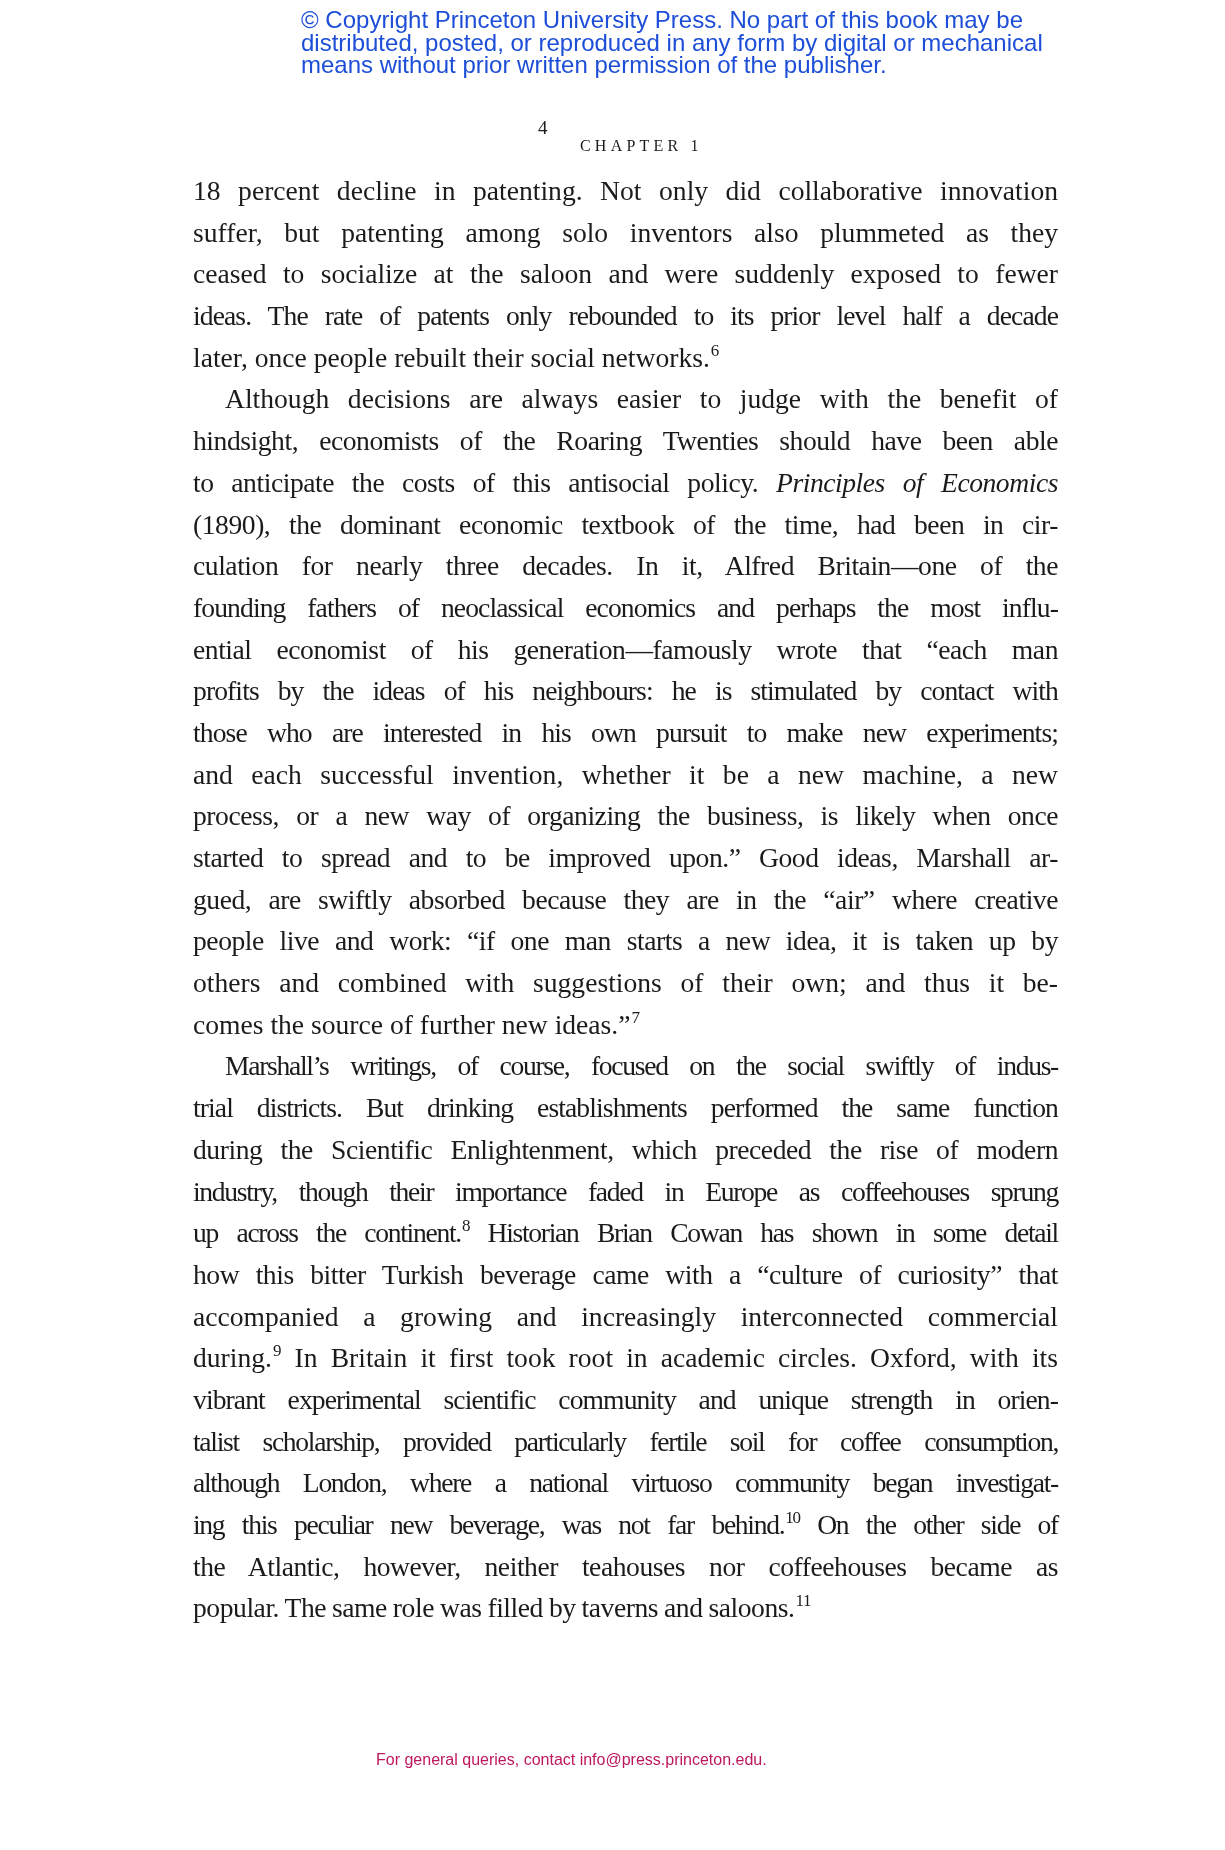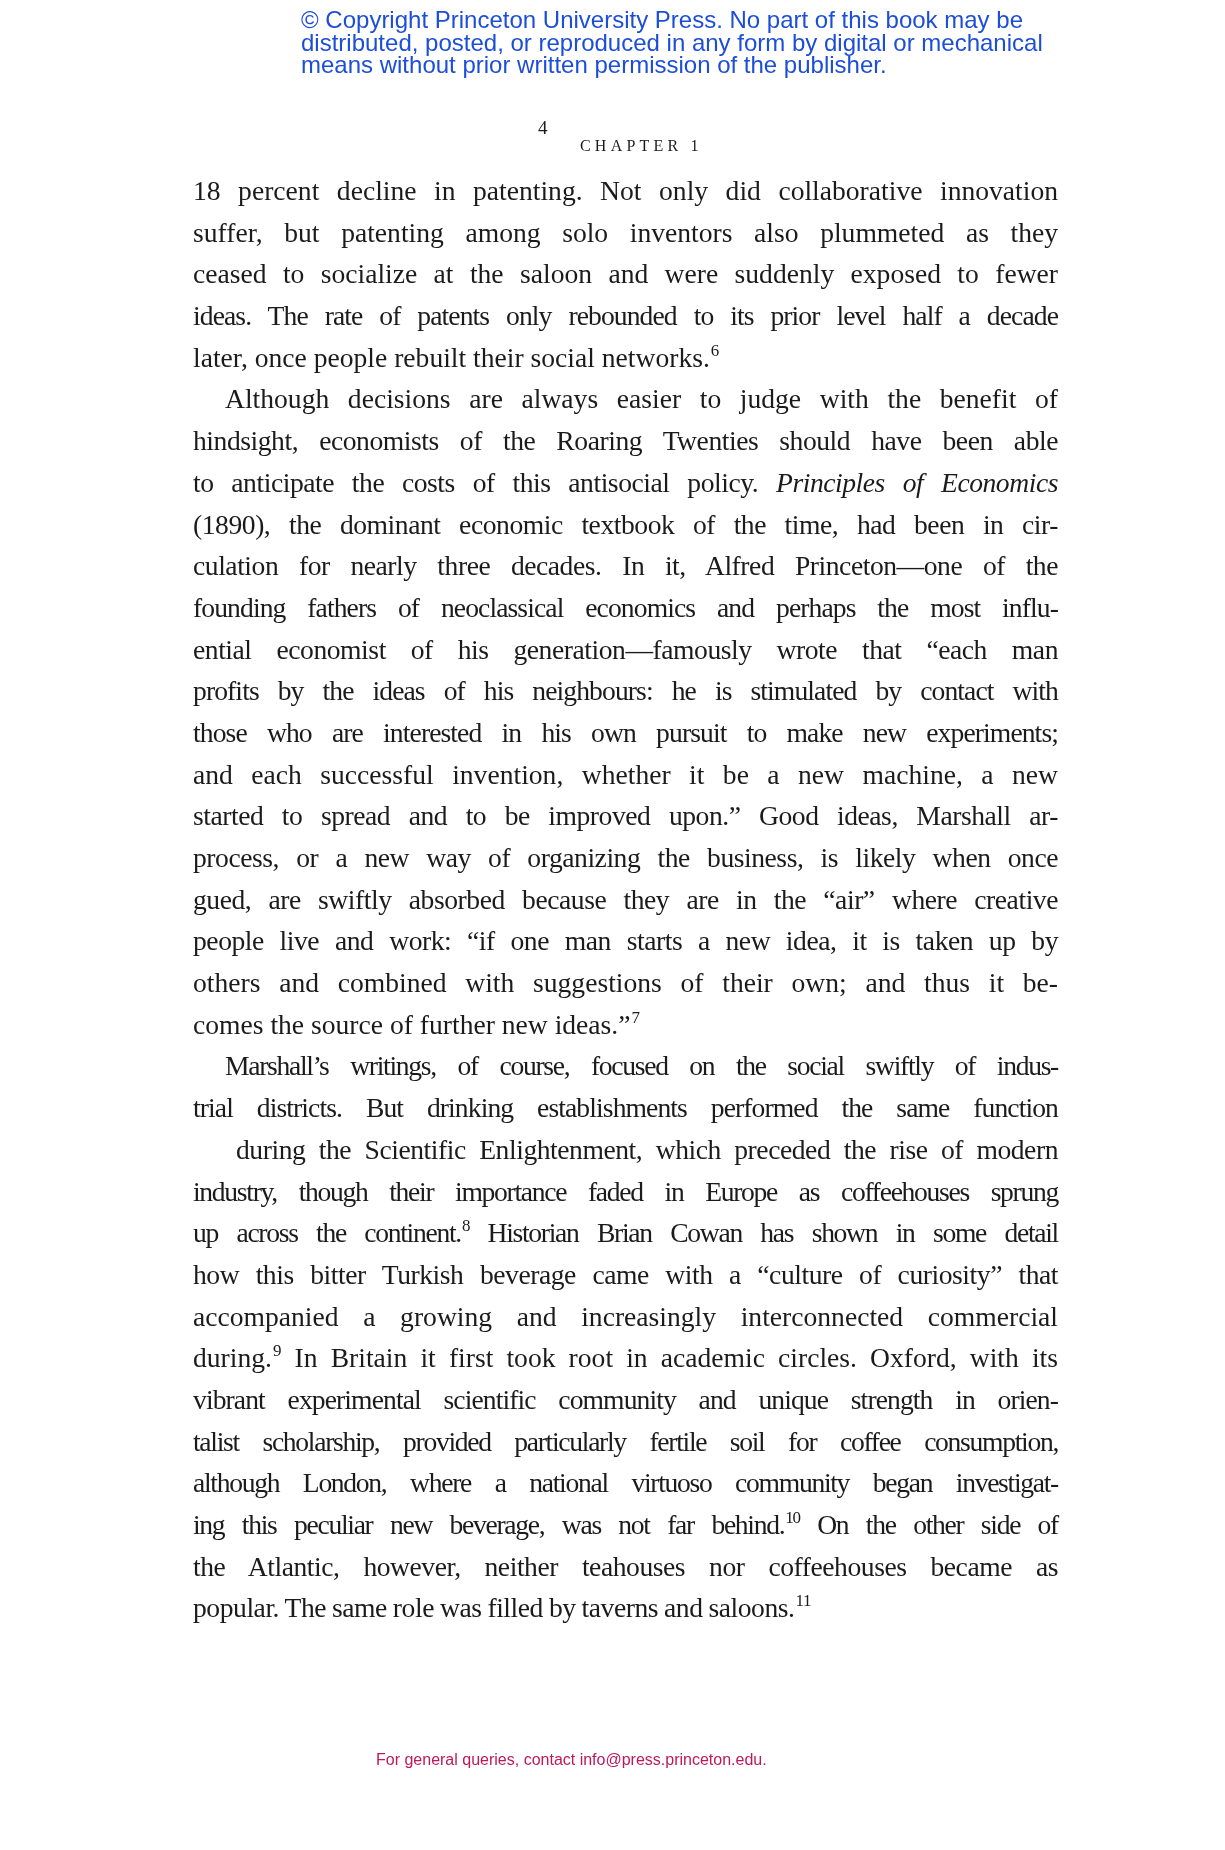--- a/index.html
+++ b/index.html
@@ -119,38 +119,38 @@
     <span class="line" style="text-align-last: justify; text-align: justify;">ceased to socialize at the saloon and were suddenly exposed to fewer</span>
     <span class="line tighter" style="text-align-last: justify; text-align: justify;">ideas. The rate of patents only rebounded to its prior level half a decade</span>
     <span class="line last" style="text-align-last: left; text-align: left;"><span>later, once people rebuilt their social networks.</span><sup>6</sup></span>
   </div>
 
   <div>
     <span class="line indent" style="text-align-last: justify; text-align: justify;">Although decisions are always easier to judge with the benefit of</span>
     <span class="line tight" style="text-align-last: justify; text-align: justify;">hindsight, economists of the Roaring Twenties should have been able</span>
     <span class="line tight" style="text-align-last: justify; text-align: justify;"><span>to anticipate the costs of this antisocial policy.</span> <i>Principles of Economics</i></span>
     <span class="line tight" style="text-align-last: justify; text-align: justify;">(1890), the dominant economic textbook of the time, had been in cir-</span>
-    <span class="line tight" style="text-align-last: justify; text-align: justify;">culation for nearly three decades. In it, Alfred Princeton—one of the</span>
+    <span class="line tight" style="text-align-last: justify; text-align: justify;">culation for nearly three decades. In it, Alfred Britain—one of the</span>
     <span class="line tighter" style="text-align-last: justify; text-align: justify;">founding fathers of neoclassical economics and perhaps the most influ-</span>
     <span class="line tight" style="text-align-last: justify; text-align: justify;">ential economist of his generation—famously wrote that “each man</span>
     <span class="line tighter" style="text-align-last: justify; text-align: justify;">profits by the ideas of his neighbours: he is stimulated by contact with</span>
     <span class="line tighter" style="text-align-last: justify; text-align: justify;">those who are interested in his own pursuit to make new experiments;</span>
     <span class="line" style="text-align-last: justify; text-align: justify;">and each successful invention, whether it be a new machine, a new</span>
+    <span class="line tight" style="text-align-last: justify; text-align: justify;">process, or a new way of organizing the business, is likely when once</span>
     <span class="line tight" style="text-align-last: justify; text-align: justify;">started to spread and to be improved upon.” Good ideas, Marshall ar-</span>
-    <span class="line tight" style="text-align-last: justify; text-align: justify;">process, or a new way of organizing the business, is likely when once</span>
     <span class="line tight" style="text-align-last: justify; text-align: justify;">gued, are swiftly absorbed because they are in the “air” where creative</span>
     <span class="line tight" style="text-align-last: justify; text-align: justify;">people live and work: “if one man starts a new idea, it is taken up by</span>
     <span class="line" style="text-align-last: justify; text-align: justify;">others and combined with suggestions of their own; and thus it be-</span>
     <span class="line last" style="text-align-last: left; text-align: left;"><span>comes the source of further new ideas.”</span><sup>7</sup></span>
   </div>
 
   <div>
     <span class="line indent tightest" style="text-align-last: justify; text-align: justify;">Marshall’s writings, of course, focused on the social swiftly of indus-</span>
     <span class="line tighter" style="text-align-last: justify; text-align: justify;">trial districts. But drinking establishments performed the same function</span>
-    <span class="line tight" style="text-align-last: justify; text-align: justify; margin-left: 43px;">during the Scientific Enlightenment, which preceded the rise of modern</span>
+    <span class="line tight" style="text-align-last: justify; text-align: justify;">during the Scientific Enlightenment, which preceded the rise of modern</span>
     <span class="line tightest" style="text-align-last: justify; text-align: justify;">industry, though their importance faded in Europe as coffeehouses sprung</span>
     <span class="line tightest" style="text-align-last: justify; text-align: justify;"><span>up across the continent.</span><sup>8</sup> <span>Historian Brian Cowan has shown in some detail</span></span>
     <span class="line tight" style="text-align-last: justify; text-align: justify;">how this bitter Turkish beverage came with a “culture of curiosity” that</span>
     <span class="line" style="text-align-last: justify; text-align: justify;">accompanied a growing and increasingly interconnected commercial</span>
     <span class="line" style="text-align-last: justify; text-align: justify;"><span>during.</span><sup>9</sup> <span>In Britain it first took root in academic circles. Oxford, with its</span></span>
     <span class="line tighter" style="text-align-last: justify; text-align: justify;">vibrant experimental scientific community and unique strength in orien-</span>
     <span class="line tightest" style="text-align-last: justify; text-align: justify;">talist scholarship, provided particularly fertile soil for coffee consumption,</span>
     <span class="line tightest" style="text-align-last: justify; text-align: justify;">although London, where a national virtuoso community began investigat-</span>
     <span class="line tightest" style="text-align-last: justify; text-align: justify;"><span>ing this peculiar new beverage, was not far behind.</span><sup>10</sup> <span>On the other side of</span></span>
     <span class="line tight" style="text-align-last: justify; text-align: justify;">the Atlantic, however, neither teahouses nor coffeehouses became as</span>

